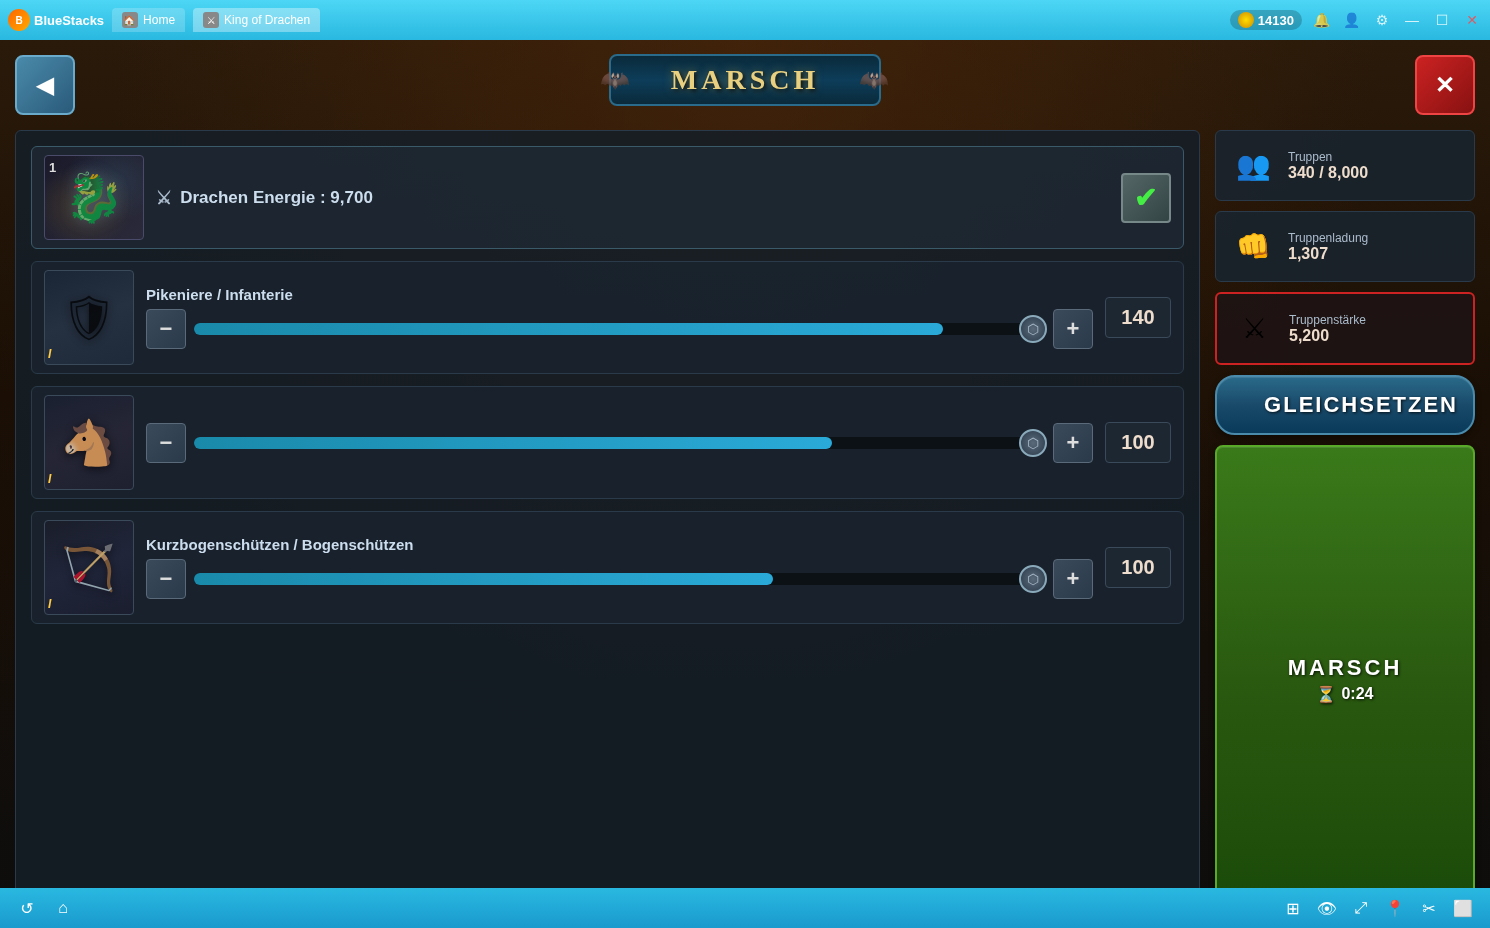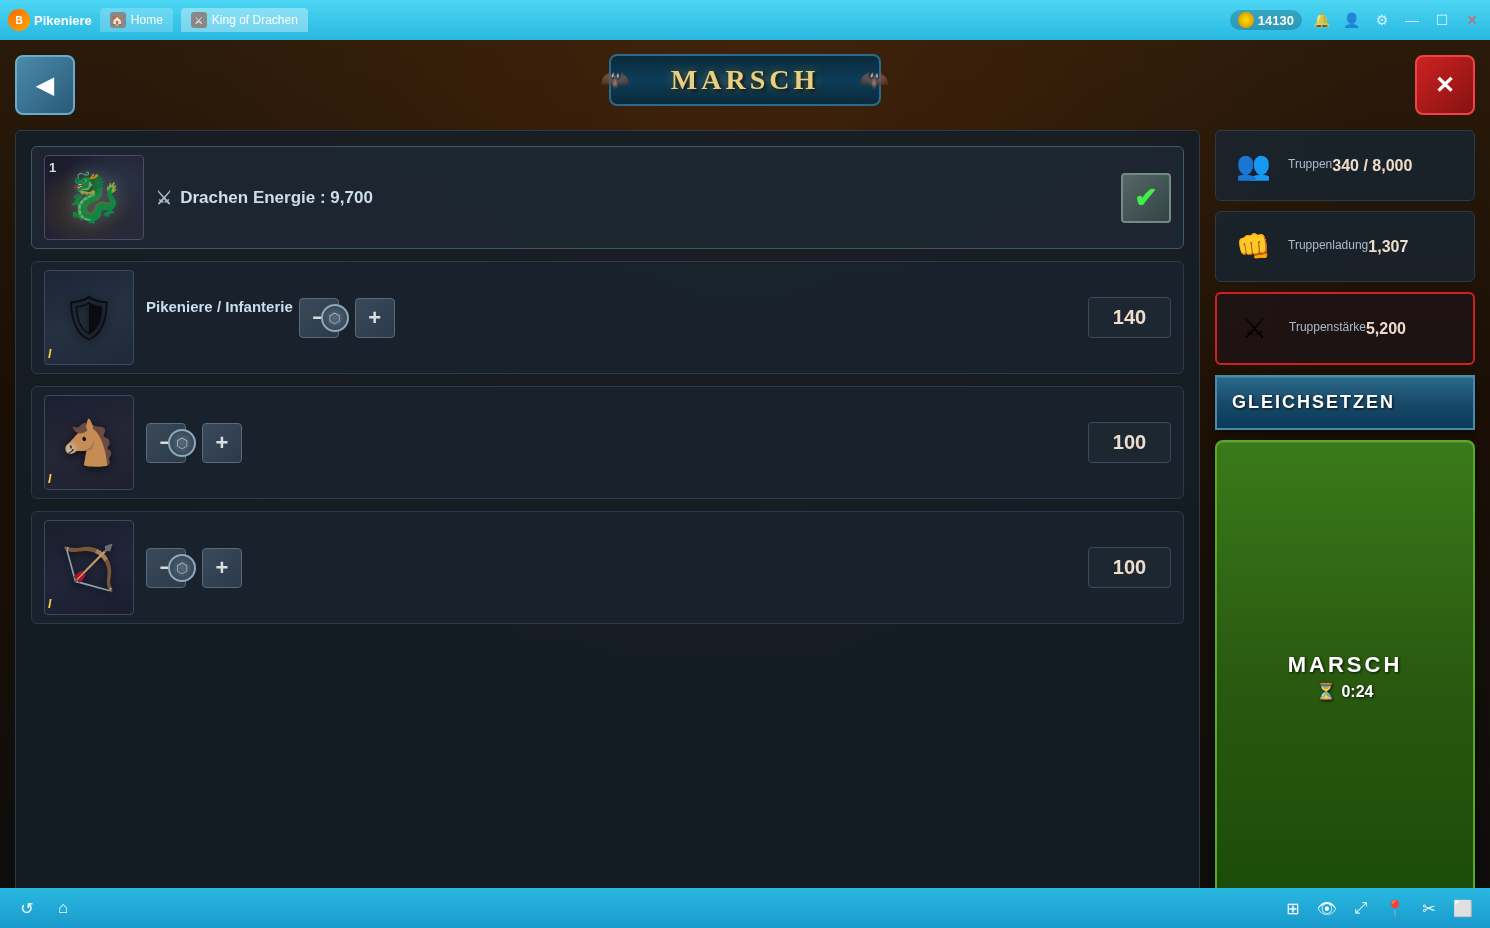--- a/index.html
+++ b/index.html
@@ -340,21 +340,21 @@
       bottom: 3px;
       left: 3px;
       color: #ffcc44;
       font-size: 12px;
       font-weight: bold;
       font-style: italic;
     }
     .troop-controls {
       flex: 1;
       display: flex;
-      flex-direction: row;
+      flex-direction: column;
       gap: 6px;
     }
     .troop-name {
       color: #ccddee;
       font-size: 15px;
       font-weight: bold;
     }
     .slider-row {
       display: flex;
       align-items: center;
@@ -400,21 +400,21 @@
       display: flex;
       align-items: center;
       justify-content: center;
     }
     .slider-thumb::before {
       content: '⬡';
       color: #aabbcc;
       font-size: 14px;
     }
     .troop-count {
-      width: 83px;
+      width: 66px;
       background: rgba(30,40,50,0.9);
       border: 1px solid #3a4a5a;
       border-radius: 4px;
       color: #eeddcc;
       font-size: 20px;
       font-weight: bold;
       text-align: center;
       padding: 8px 4px;
     }
 
@@ -442,40 +442,41 @@
     .stat-icon {
       width: 45px;
       height: 45px;
       display: flex;
       align-items: center;
       justify-content: center;
       font-size: 28px;
     }
     .stat-info {
       display: flex;
+      flex-direction: column;
     }
     .stat-label {
       color: #aabbcc;
       font-size: 12px;
     }
     .stat-value {
       color: #eeddcc;
       font-size: 16px;
       font-weight: bold;
     }
 
     .action-btn {
       background: linear-gradient(to bottom, #2a6a8a, #1a4a6a, #0a3a5a);
       border: 2px solid #4a8aaa;
-      border-radius: 0;
+      border-radius: 20px;
       padding: 15px;
-      text-align: left;
-      cursor: pointer;
-      color: white;
-      font-size: 18px;
+      text-align: right;
+      cursor: pointer;
+      color: white;
+      font-size: 22px;
       font-weight: bold;
       letter-spacing: 2px;
       text-shadow: 1px 1px 3px rgba(0,0,0,0.8);
       box-shadow: inset 0 1px 0 rgba(255,255,255,0.1), 0 3px 6px rgba(0,0,0,0.4);
     }
 
     .march-btn {
       background: linear-gradient(to bottom, #3a7a1a, #2a5a10, #1a4a08);
       border: 2px solid #5aaa2a;
       border-radius: 8px;
@@ -551,21 +552,21 @@
     .troop-bg-3 {
       background: linear-gradient(160deg, #1a1e2a 0%, #20253a 50%, #1a1e2e 100%);
     }
   </style>
 </head>
 <body>
 
 <div id="titlebar">
   <div class="bluestacks-logo">
     <div class="bs-icon">B</div>
-    <span>Pikeniere</span>
+    <span>BlueStacks</span>
   </div>
   <div class="tab">
     <div class="tab-icon">🏠</div>
     <span>Home</span>
   </div>
   <div class="tab active">
     <div class="tab-icon">⚔</div>
     <span>King of Drachen</span>
   </div>
   <div class="titlebar-right">
@@ -650,20 +651,21 @@
         </div>
         <div class="troop-count">100</div>
       </div>
 
       <div class="troop-row">
         <div class="troop-image troop-bg-3">
           <span class="troop-image-inner">🏹</span>
           <span class="troop-tier">I</span>
         </div>
         <div class="troop-controls">
+          <div class="troop-name">Kurzbogenschützen / Bogenschützen</div>
           <div class="slider-row">
             <div class="ctrl-btn">−</div>
             <div class="slider-track">
               <div class="slider-fill" style="width: 68%;"></div>
               <div class="slider-thumb"></div>
             </div>
             <div class="ctrl-btn">+</div>
           </div>
         </div>
         <div class="troop-count">100</div>

